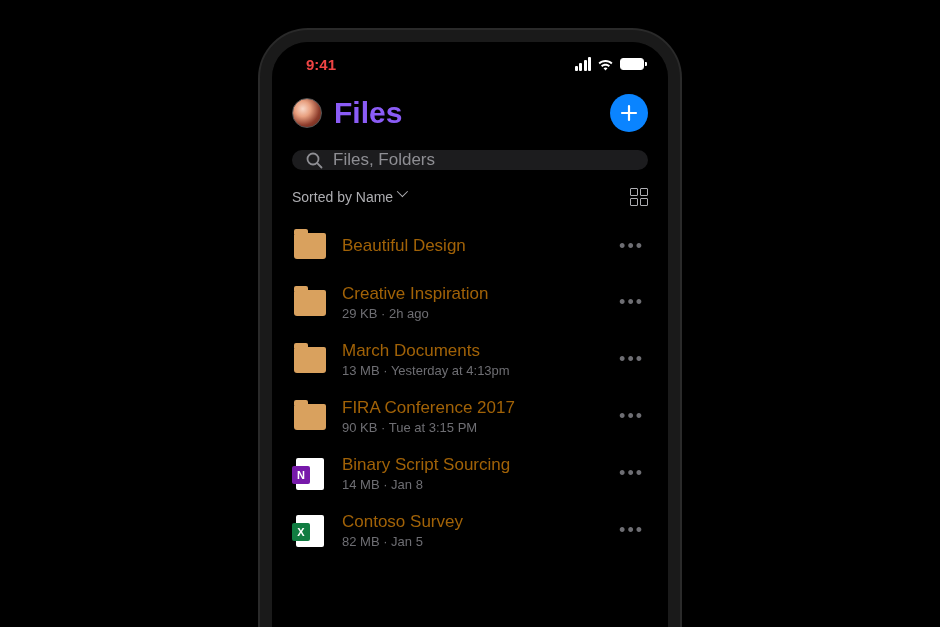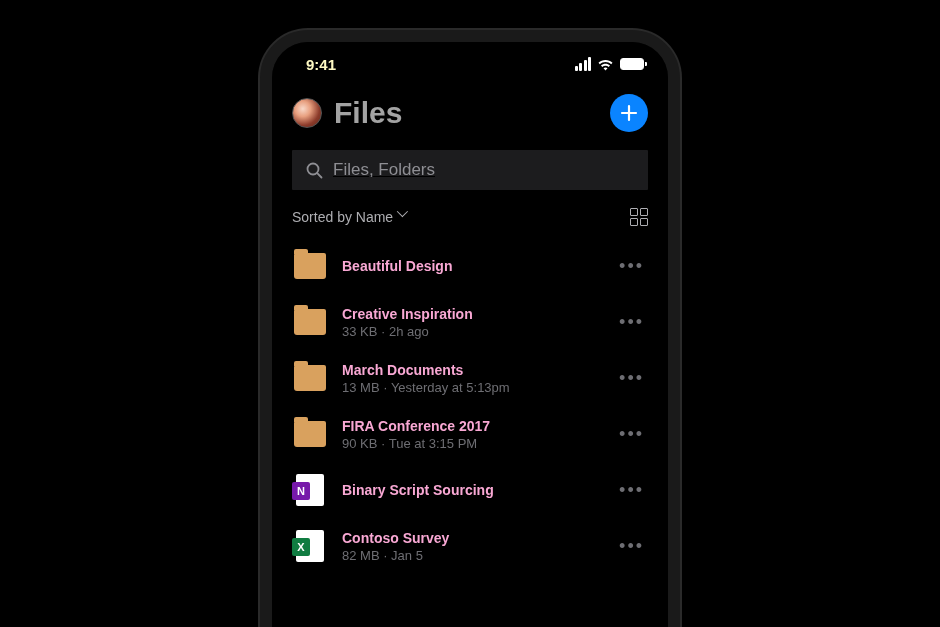--- a/index.html
+++ b/index.html
@@ -41,21 +41,21 @@
       background: #000;
       display: flex;
       flex-direction: column;
     }
     .status-bar {
       height: 44px;
       display: flex;
       justify-content: space-between;
       align-items: center;
       padding: 0 24px;
-      color: #fef9c3;
+      color: #ef4444;
       font-size: 15px;
       font-weight: 600;
     }
     .status-left { padding-left: 10px; }
     .status-right {
       display: flex;
       align-items: center;
       gap: 6px;
     }
     .signal-bars {
@@ -109,47 +109,46 @@
     }
     .avatar {
       width: 30px;
       height: 30px;
       border-radius: 50%;
       background: radial-gradient(circle at 35% 35%, #f8d8c8 0%, #e8a080 30%, #8b3a2a 65%, #5a2818 100%);
       border: 1.5px solid #555;
       flex-shrink: 0;
     }
     .page-title {
-      color: #a3a3a3;
+      color: #8b5cf6;
       font-size: 30px;
       font-weight: 700;
     }
     .add-btn {
       width: 38px;
       height: 38px;
       border-radius: 50%;
       background: #0a84ff;
       display: flex;
       align-items: center;
       justify-content: center;
       color: #fff;
       font-size: 26px;
       font-weight: 300;
       line-height: 1;
       cursor: pointer;
     }
     .search-box {
       margin: 6px 20px 14px 20px;
       background: #1c1c1e;
-      border-radius: 1px;
-      display: flex;
-      align-items: center;
-      padding: 10px 14px;
+      border-radius: 12px;
+      display: flex;
+      align-items: center;
+      padding: 0 14px;
       gap: 10px;
-      text-decoration: underline;
     }
     .search-icon {
       color: #8e8e93;
       flex-shrink: 0;
     }
     .search-placeholder {
       color: #8e8e93;
       font-size: 17px;
     }
     .sort-row {
@@ -269,23 +268,23 @@
       font-weight: 700;
       display: flex;
       align-items: center;
       justify-content: center;
     }
     .file-text {
       flex: 1;
       min-width: 0;
     }
     .file-name {
-      color: #f9a8d4;
-      font-size: 14px;
-      font-weight: 700;
+      color: #a16207;
+      font-size: 17px;
+      font-weight: 400;
       white-space: nowrap;
       overflow: hidden;
       text-overflow: ellipsis;
     }
     .file-meta {
       color: #6e6e73;
       font-size: 13px;
       margin-top: 2px;
     }
     .more-btn {
@@ -366,32 +365,32 @@
         </div>
         <div class="more-btn">•••</div>
       </div>
 
       <div class="file-item">
         <div class="file-icon-wrap">
             <div class="folder-icon"></div>
           </div>
         <div class="file-text">
           <div class="file-name">Creative Inspiration</div>
-          <div class="file-meta">33 KB · 2h ago</div>
+          <div class="file-meta">29 KB · 2h ago</div>
         </div>
         <div class="more-btn">•••</div>
       </div>
 
       <div class="file-item">
         <div class="file-icon-wrap">
             <div class="folder-icon"></div>
           </div>
         <div class="file-text">
           <div class="file-name">March Documents</div>
-          <div class="file-meta">13 MB · Yesterday at 5:13pm</div>
+          <div class="file-meta">13 MB · Yesterday at 4:13pm</div>
         </div>
         <div class="more-btn">•••</div>
       </div>
 
       <div class="file-item">
         <div class="file-icon-wrap">
             <div class="folder-icon"></div>
           </div>
         <div class="file-text">
           <div class="file-name">FIRA Conference 2017</div>
@@ -401,20 +400,21 @@
       </div>
 
       <div class="file-item">
         <div class="file-icon-wrap">
           <div class="onenote-icon">
               <div class="onenote-badge">N</div>
             </div>
         </div>
         <div class="file-text">
           <div class="file-name">Binary Script Sourcing</div>
+          <div class="file-meta">14 MB · Jan 8</div>
         </div>
         <div class="more-btn">•••</div>
       </div>
 
       <div class="file-item">
         <div class="file-icon-wrap">
           <div class="excel-icon">
               <div class="excel-badge">X</div>
             </div>
         </div>

